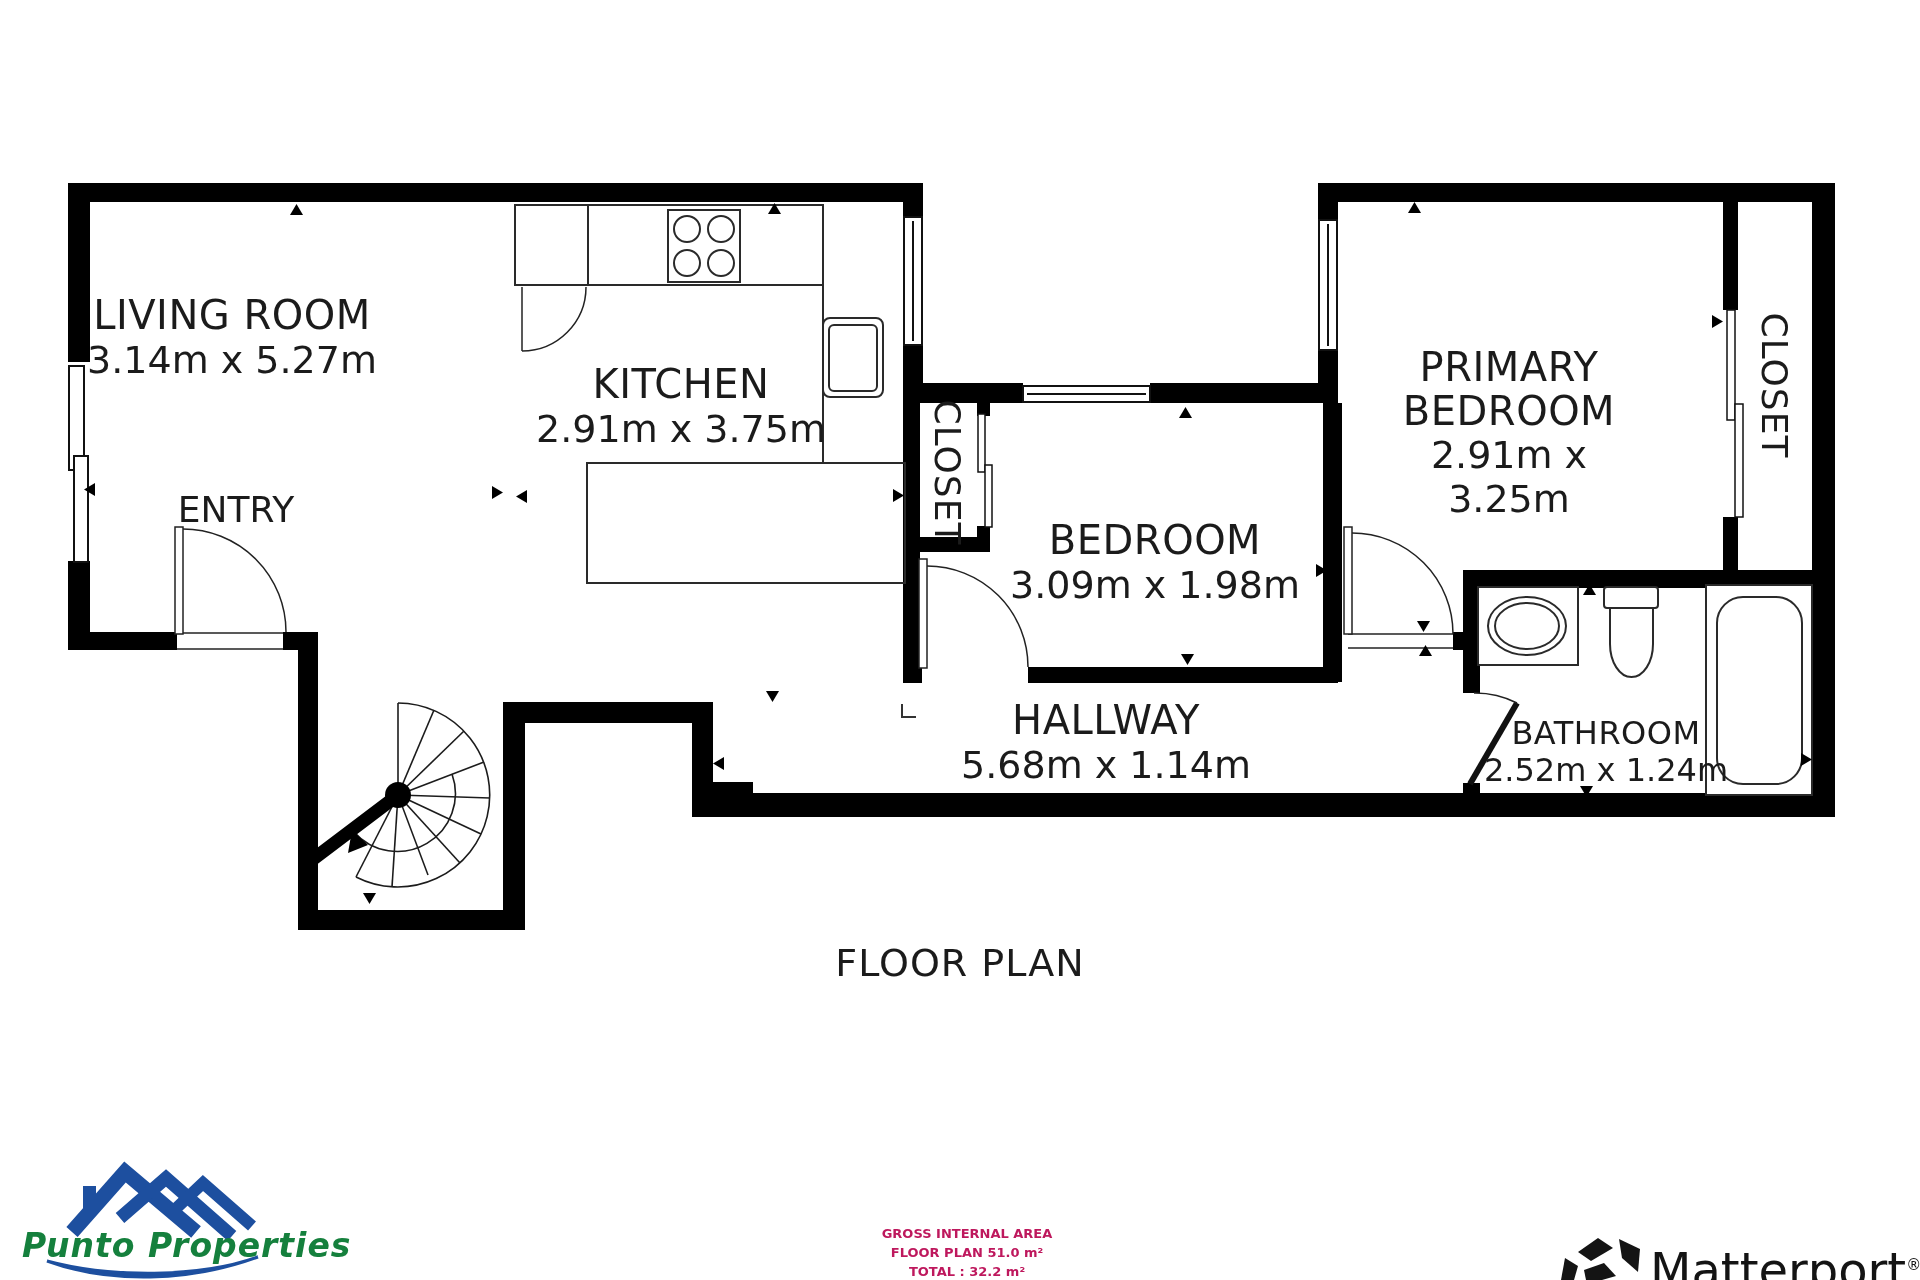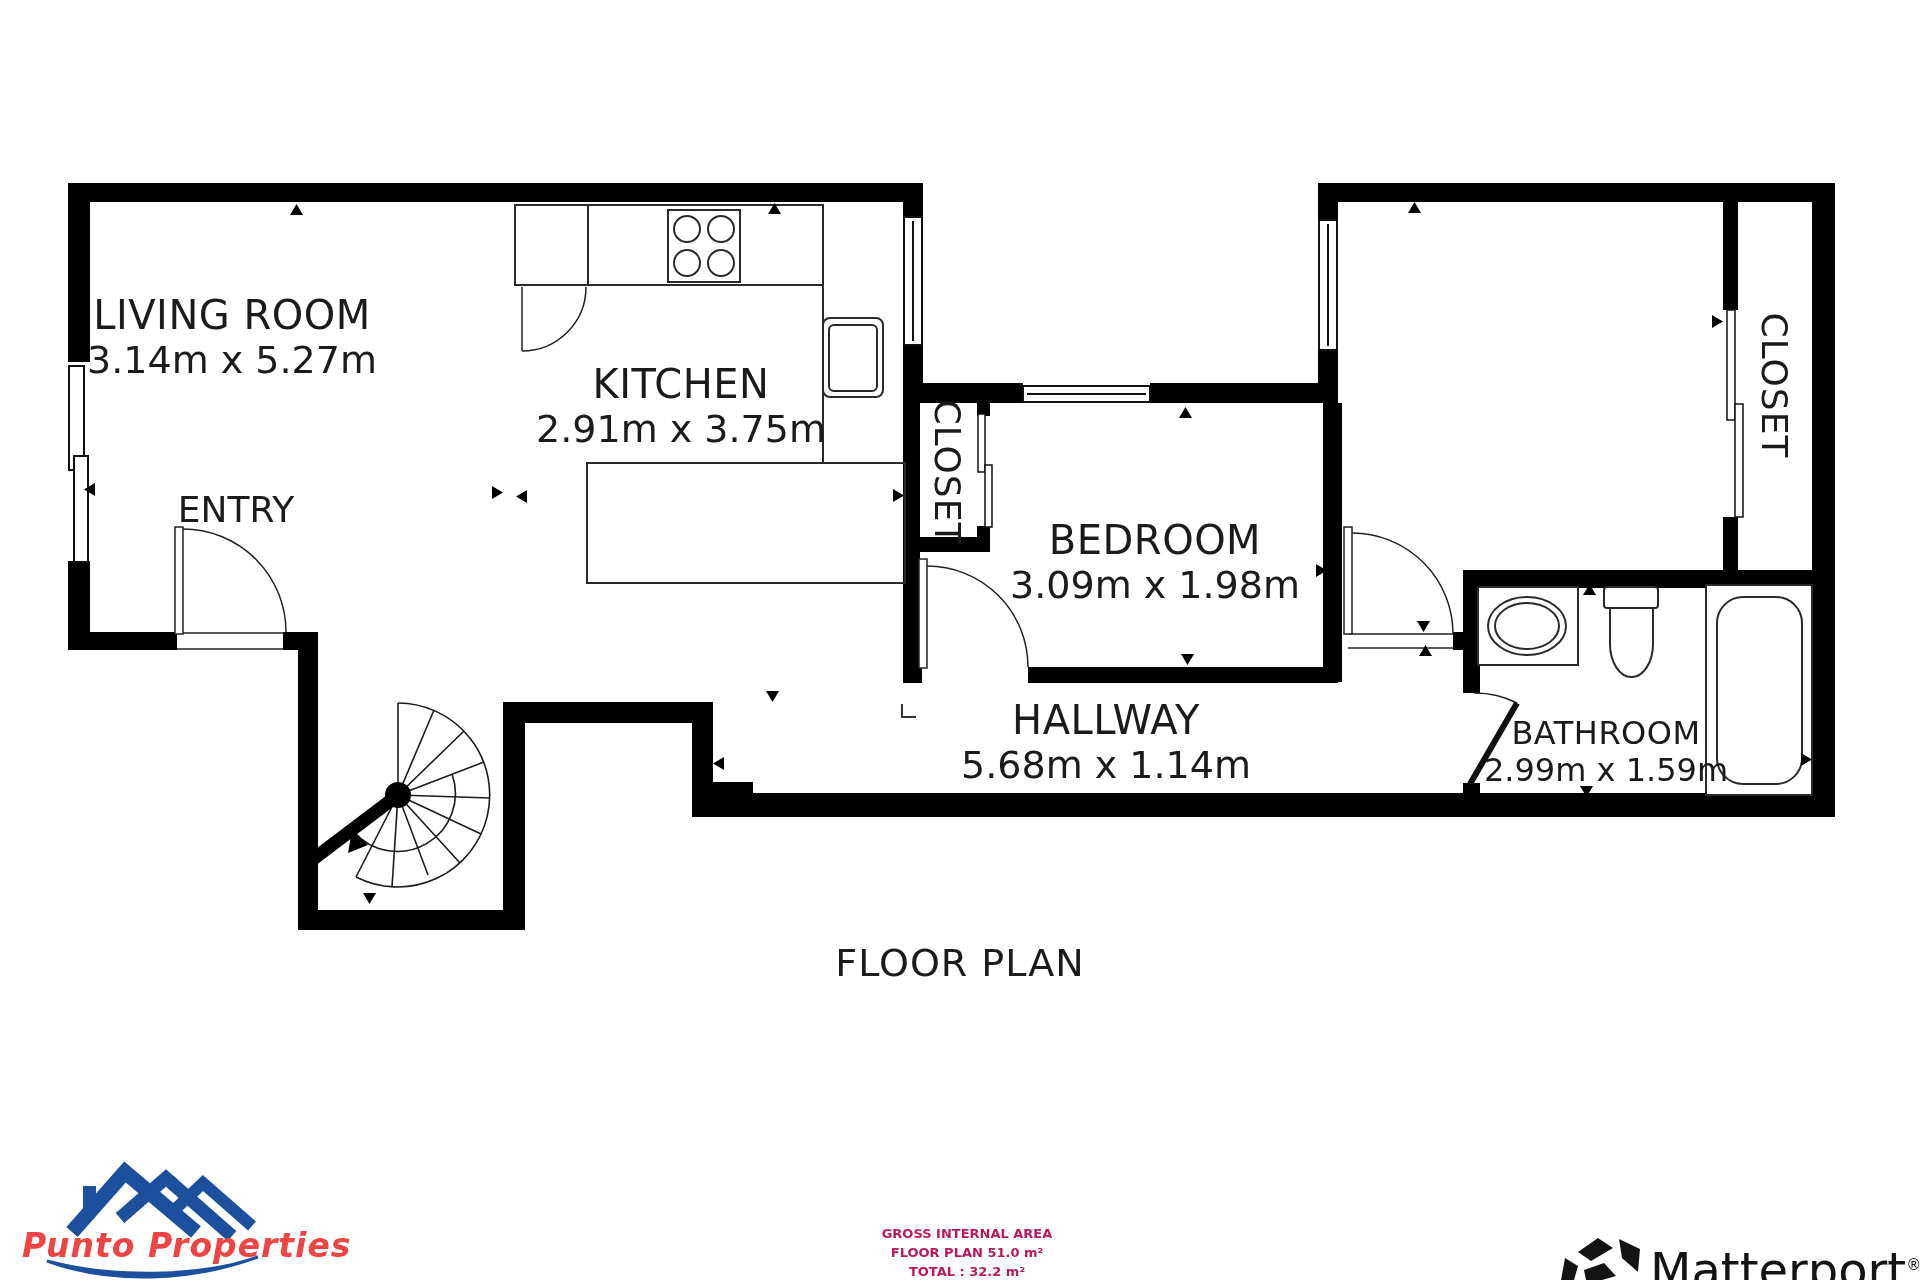--- a/index.html
+++ b/index.html
@@ -10,21 +10,21 @@
   .rname{font-size:40px;line-height:46px;letter-spacing:.5px;}
   .rdims{font-size:38px;line-height:44px;}
   .small .rname{font-size:32px;line-height:37px;}
   .small .rdims{font-size:32px;line-height:36px;}
   .entry-label{font-size:36px;line-height:42px;}
   .vlabel{position:absolute;display:flex;align-items:center;justify-content:center;}
   .vlabel span{transform:rotate(90deg);font-size:36px;letter-spacing:1px;color:#1b1b1b;white-space:nowrap;}
   .title-label{font-size:38px;line-height:44px;color:#1b1b1b;letter-spacing:1px;}
   .footer-label{font-size:13px;line-height:19px;font-weight:700;color:#be185d;}
   .punto-text{position:absolute;left:22px;top:1226px;font-size:33px;font-style:italic;
-              color:#ef4444;white-space:nowrap;letter-spacing:1px;font-weight:600;}
+              color:#15803d;white-space:nowrap;letter-spacing:1px;font-weight:600;}
   .matterport-text{position:absolute;left:1650px;top:1246px;font-size:48px;font-weight:500;
               color:#141414;white-space:nowrap;line-height:1;}
   .matterport-text sup{font-size:15px;vertical-align:super;}
 </style>
 </head>
 <body>
 
 <div class="stage">
 
   <svg class="plan-svg" width="1920" height="1280" viewBox="0 0 1920 1280">
@@ -219,28 +219,32 @@
 
   <div class="vlabel" style="left:898px;top:412px;width:100px;height:120px;">
     <span>CLOSET</span>
   </div>
 
   <div class="label" style="left:975px;top:517px;width:360px;">
     <div class="rname">BEDROOM</div>
     <div class="rdims">3.09m x 1.98m</div>
   </div>
 
+  <div class="label" style="left:1374px;top:345px;width:270px;">
+    <div class="rname" style="line-height:44px;">PRIMARY BEDROOM</div>
+    <div class="rdims">2.91m x 3.25m</div>
+  </div>
 
   <div class="vlabel" style="left:1725px;top:325px;width:100px;height:120px;">
     <span>CLOSET</span>
   </div>
 
   <div class="label small" style="left:1456px;top:715px;width:300px;">
     <div class="rname">BATHROOM</div>
-    <div class="rdims">2.99m x 1.59m</div>
+    <div class="rdims">2.52m x 1.24m</div>
   </div>
 
   <div class="label" style="left:926px;top:697px;width:360px;">
     <div class="rname">HALLWAY</div>
     <div class="rdims">5.68m x 1.14m</div>
   </div>
 
   <div class="label title-label" style="left:760px;top:941px;width:400px;">FLOOR PLAN</div>
 
   <div class="label footer-label" style="left:767px;top:1224px;width:400px;">

